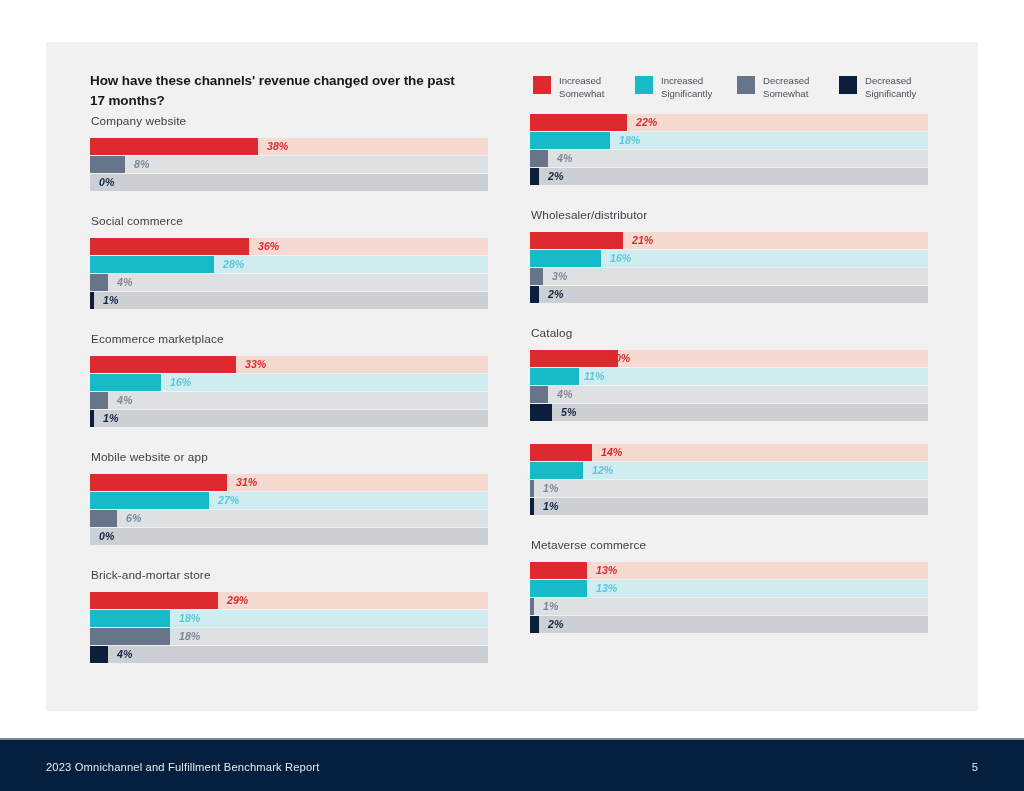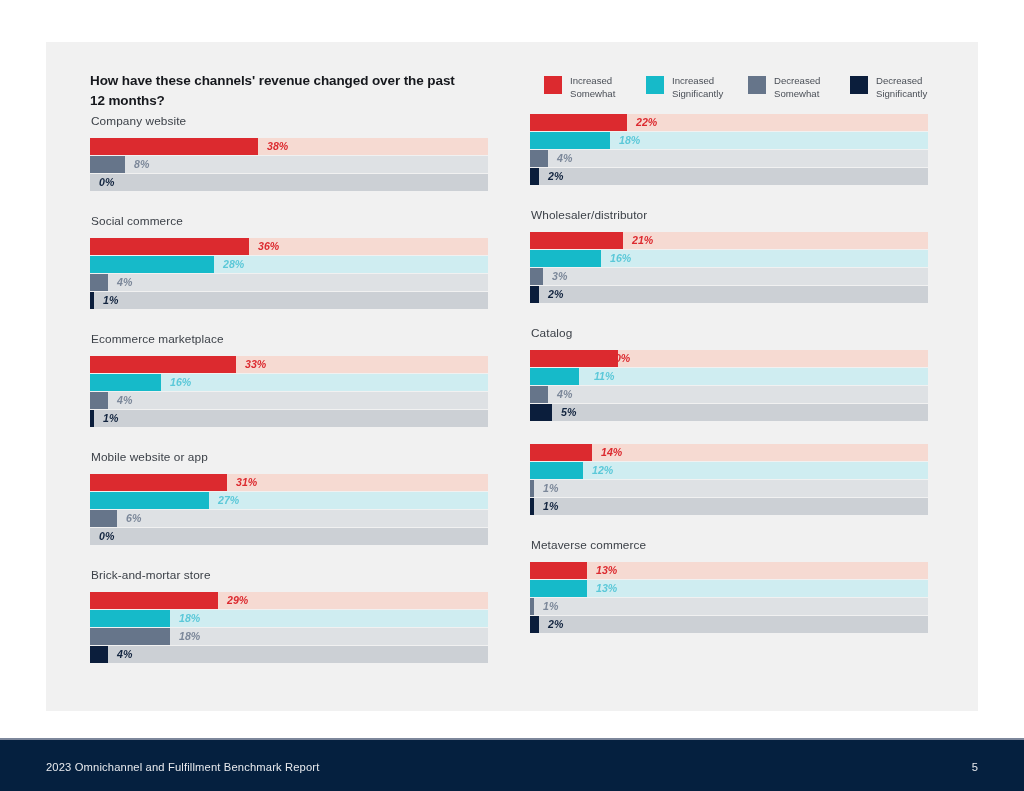--- a/index.html
+++ b/index.html
@@ -44,21 +44,20 @@
     line-height: 1.45;
     color: #16181d;
     letter-spacing: -0.1px;
   }
   .legend {
     position: absolute;
     left: 487px;
     top: 33px;
     display: flex;
     gap: 0px;
-    margin-left: 11px;
   }
   .legend-item {
     display: flex;
     align-items: flex-start;
     width: 102px;
   }
   .legend-swatch {
     width: 18px;
     height: 18px;
     flex: 0 0 18px;
@@ -174,21 +173,21 @@
     font-size: 11.2px;
     color: #e8eaee;
   }
 </style>
 </head>
 <body>
 
 <div class="panel">
 
   <div class="header">
-    <div class="question">How have these channels' revenue changed over the past 12 months?</div>
+    <div class="question">How have these channels' revenue changed over the past 17 months?</div>
 
     <div class="legend" id="legend-root">
         <div class="legend-item">
           <div class="legend-swatch" style="background: rgb(220, 42, 47);"></div>
           <div class="legend-label">Increased
 Somewhat</div>
         </div>
         <div class="legend-item">
           <div class="legend-swatch" style="background: rgb(22, 186, 201);"></div>
           <div class="legend-label">Increased
@@ -353,21 +352,21 @@
         </div>
         <div class="chart-group">
           <div class="group-title">Catalog</div>
           <div class="bars">
             <div class="bar-row track-inc-som">
               <div class="bar-fill fill-inc-som" style="width: 88px;"></div>
               <div class="bar-value val-inc-som" style="left: 79px; text-align: center;">20%</div>
             </div>
             <div class="bar-row track-inc-sig">
               <div class="bar-fill fill-inc-sig" style="width: 49px;"></div>
-              <div class="bar-value val-inc-sig" style="left: 64px; text-align: right;">11%</div>
+              <div class="bar-value val-inc-sig" style="left: 54px; text-align: right;">11%</div>
             </div>
             <div class="bar-row track-dec-som">
               <div class="bar-fill fill-dec-som" style="width: 18px;"></div>
               <div class="bar-value val-dec-som" style="left: 27px;">4%</div>
             </div>
             <div class="bar-row track-dec-sig">
               <div class="bar-fill fill-dec-sig" style="width: 22px;"></div>
               <div class="bar-value val-dec-sig" style="left: 31px;">5%</div>
             </div>
           </div>

